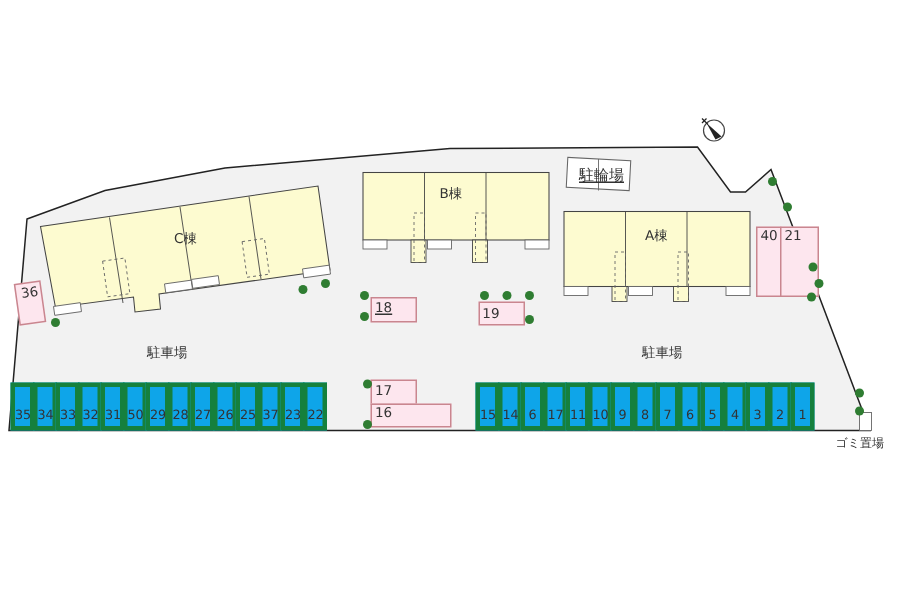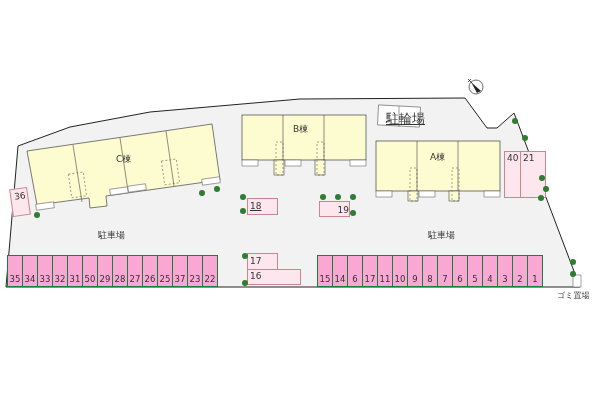--- a/index.html
+++ b/index.html
@@ -4,21 +4,21 @@
   <style>
     html, body { margin: 0; padding: 0; background: #ffffff; }
     body { width: 600px; height: 400px; position: relative; overflow: hidden;
            font-family: "DejaVu Sans", sans-serif; }
     #plan { position: absolute; left: 0; top: 0; width: 600px; height: 400px; }
     .lbl { position: absolute; font-size: 9px; color: #333; white-space: nowrap; }
     .slot { position: absolute; background: #fde6ee; border: 1px solid #c9868f; box-sizing: border-box;
             font-size: 9px; color: #333; }
     .slot span { position: absolute; }
     .row { position: absolute; display: flex; }
-    .row .cell { width: 16px; height: 32px; background: #f9a8d4; border: 1px solid #15803d;
+    .row .cell { width: 16px; height: 32px; background: #0ea5e9; border: 3px solid #15803d;
                  margin-left: -1px; position: relative; box-sizing: border-box; font-size: 8.5px; color: #333; text-decoration: underline; }
     .row .cell span { position: absolute; bottom: 2px; left: 0; right: 0; text-align: center; }
     .tree { position: absolute; width: 6px; height: 6px; border-radius: 50%; background: #2f7d32; }
   </style>
 </head>
 <body>
 
 <svg id="plan" viewBox="0 0 600 400" xmlns="http://www.w3.org/2000/svg">
 
   <polygon points="18,146 70,127 150,112 300,99 465,98 487,128 497,128 514,113 580,287 6,287" fill="#f2f2f2" stroke="#222" stroke-width="1"></polygon>
@@ -74,33 +74,33 @@
     <polygon points="-5,-5 5,4 1,6" fill="#222"></polygon>
     <line x1="-8" y1="-8" x2="-4" y2="-4" stroke="#222" stroke-width="0.8"></line>
     <line x1="-8" y1="-5" x2="-5" y2="-8" stroke="#222" stroke-width="0.8"></line>
   </g>
 </svg>
 
 <div class="lbl" style="left:116px;top:153px;">C棟</div>
 <div class="lbl" style="left:293px;top:123px;">B棟</div>
 <div class="lbl" style="left:430px;top:151px;">A棟</div>
 
-<div class="lbl" style="left:386px;top:110px;font-size:13px;text-decoration:underline;">駐輪場</div>
+<div class="lbl" style="left:386px;top:110px;font-size:10px;text-decoration:underline;">駐輪場</div>
 <div class="lbl" style="left:98px;top:229px;">駐車場</div>
 <div class="lbl" style="left:428px;top:229px;">駐車場</div>
 <div class="lbl" style="left:557px;top:290px;font-size:8px;">ゴミ置場</div>
 
 <div class="slot" style="left:11px;top:188px;width:18px;height:28px;transform:rotate(-8deg);">
   <span style="left:3px;top:2px;">36</span>
 </div>
 <div class="slot" style="left:247px;top:198px;width:31px;height:17px;">
   <span style="left:2px;top:2px;text-decoration:underline;">18</span>
 </div>
 <div class="slot" style="left:319px;top:201px;width:31px;height:16px;">
-  <span style="right:0;top:3px;text-align:right;">19</span>
+  <span style="right:16px;top:3px;text-align:right;">19</span>
 </div>
 <div class="slot" style="left:504px;top:151px;width:17px;height:47px;">
   <span style="left:2px;top:1px;">40</span>
 </div>
 <div class="slot" style="left:520px;top:151px;width:26px;height:47px;">
   <span style="left:2px;top:1px;">21</span>
 </div>
 <div class="slot" style="left:247px;top:253px;width:31px;height:17px;">
   <span style="left:2px;top:2px;">17</span>
 </div>

